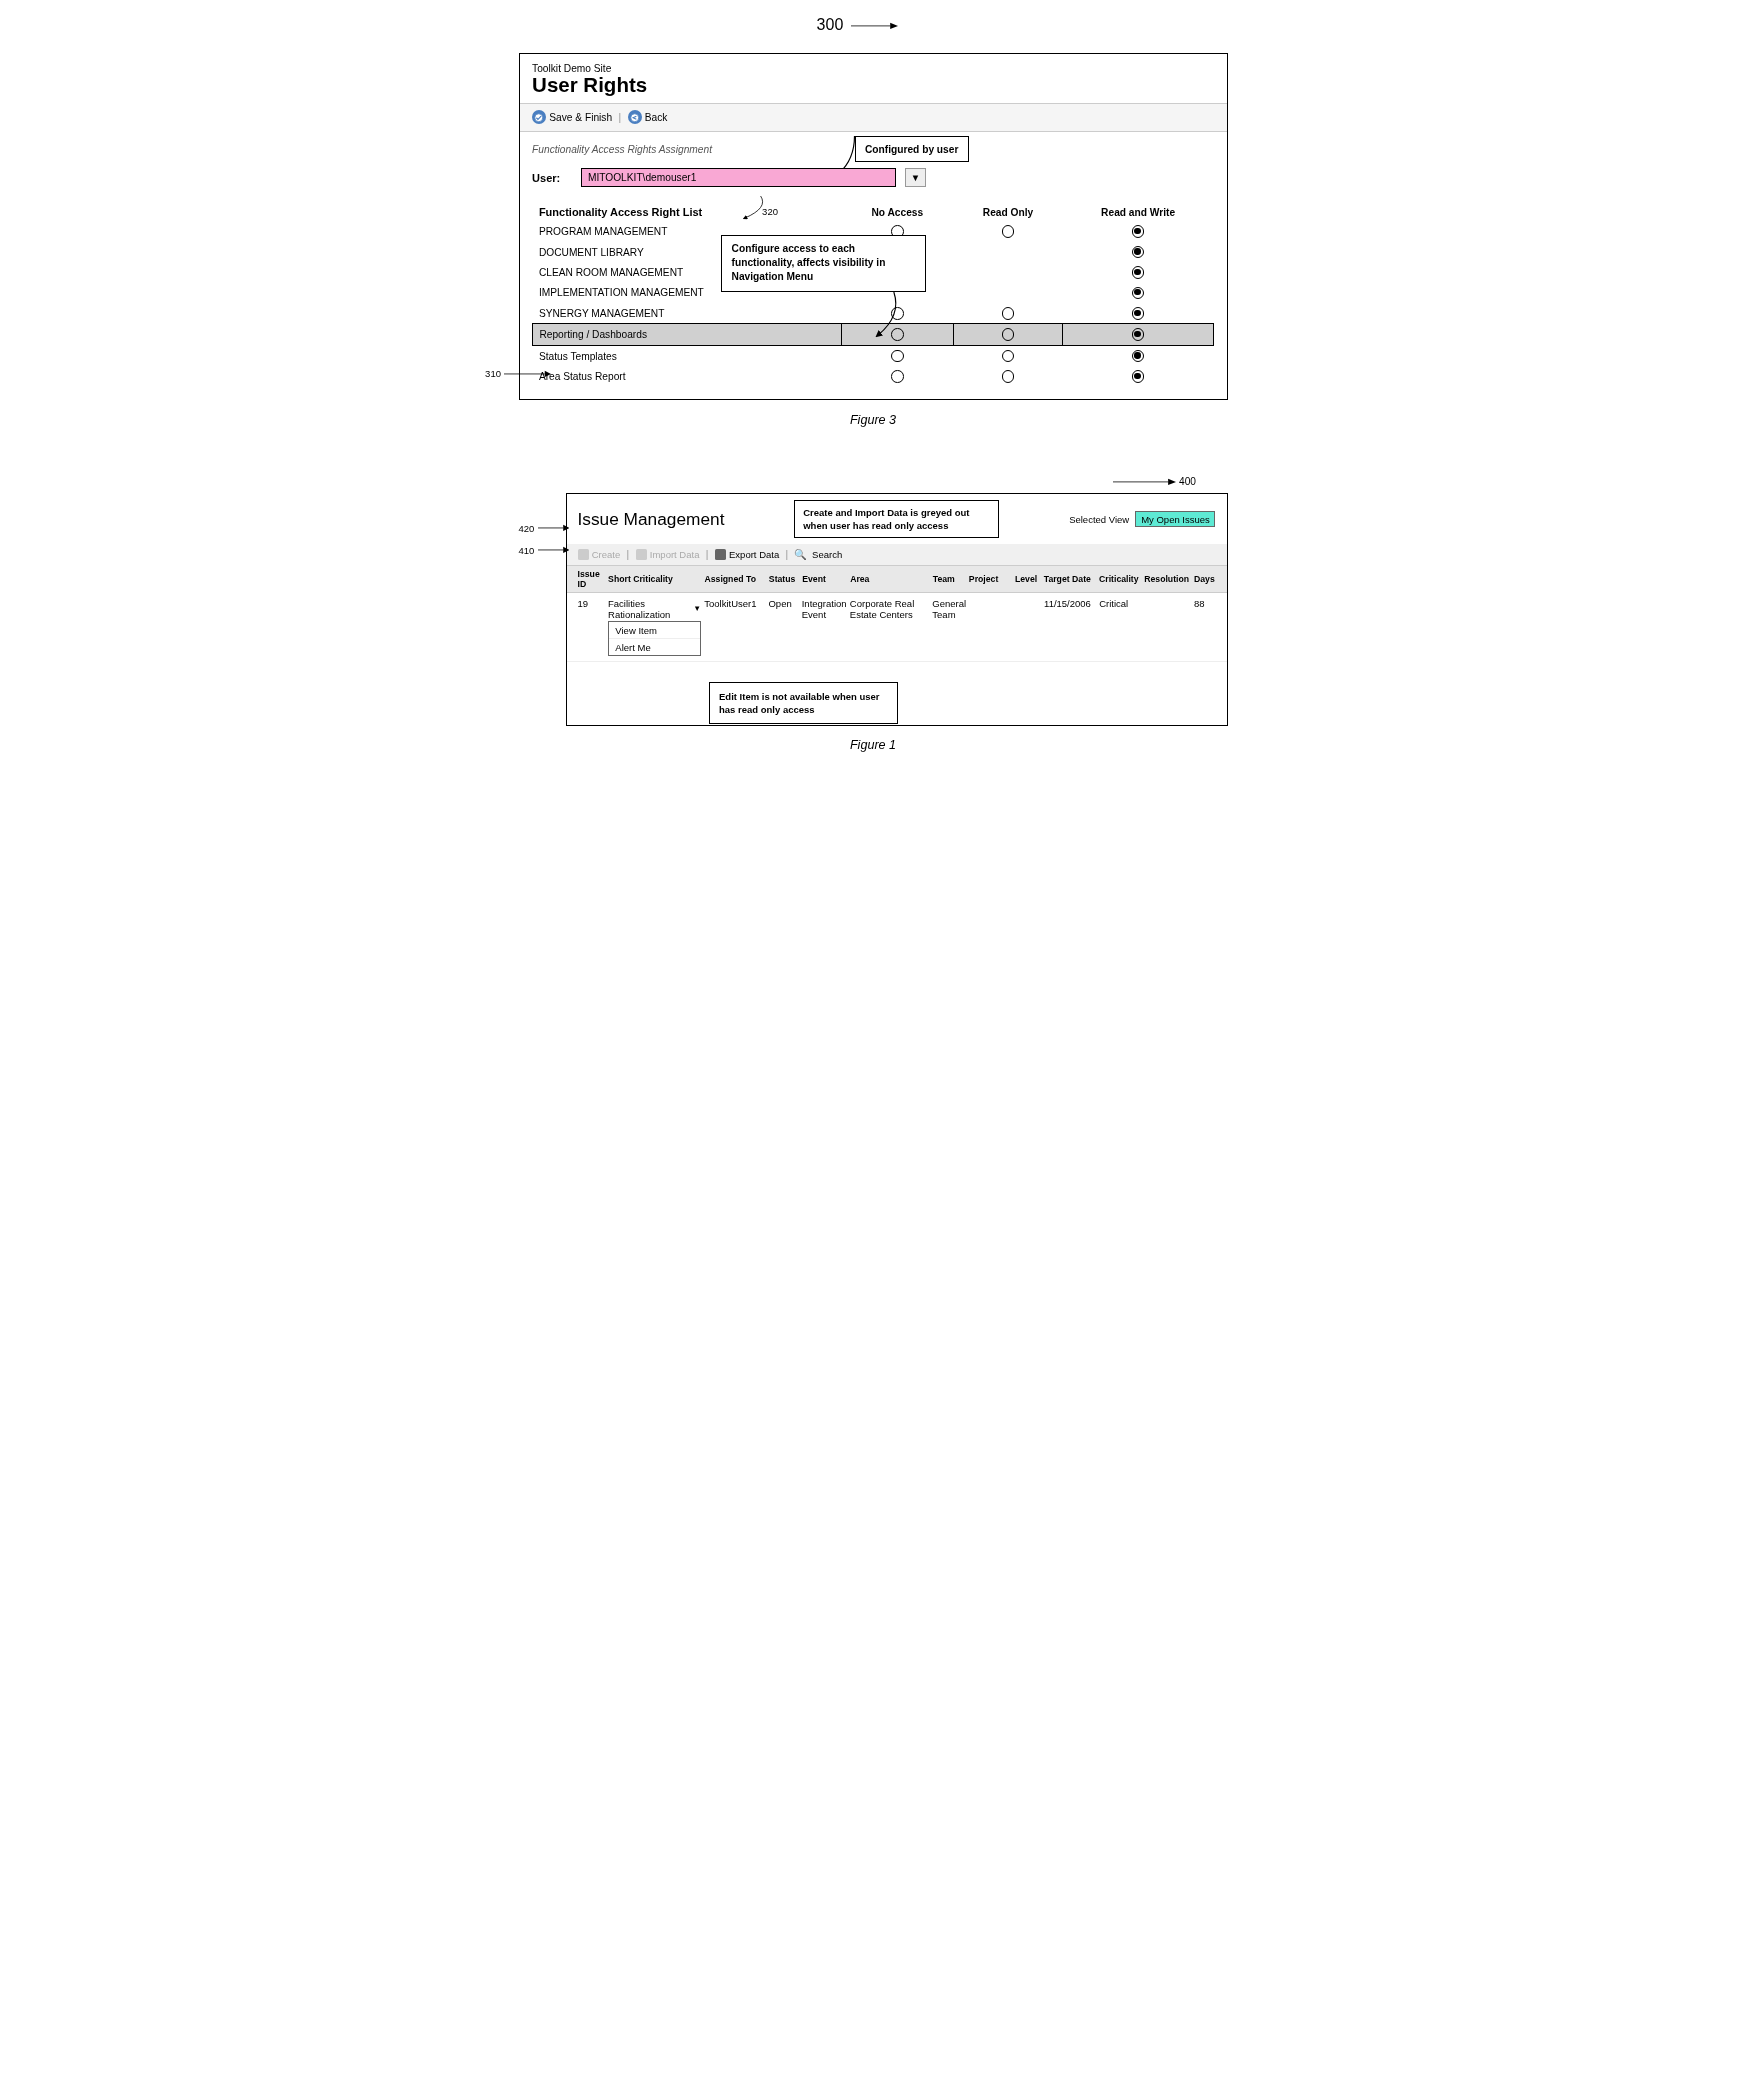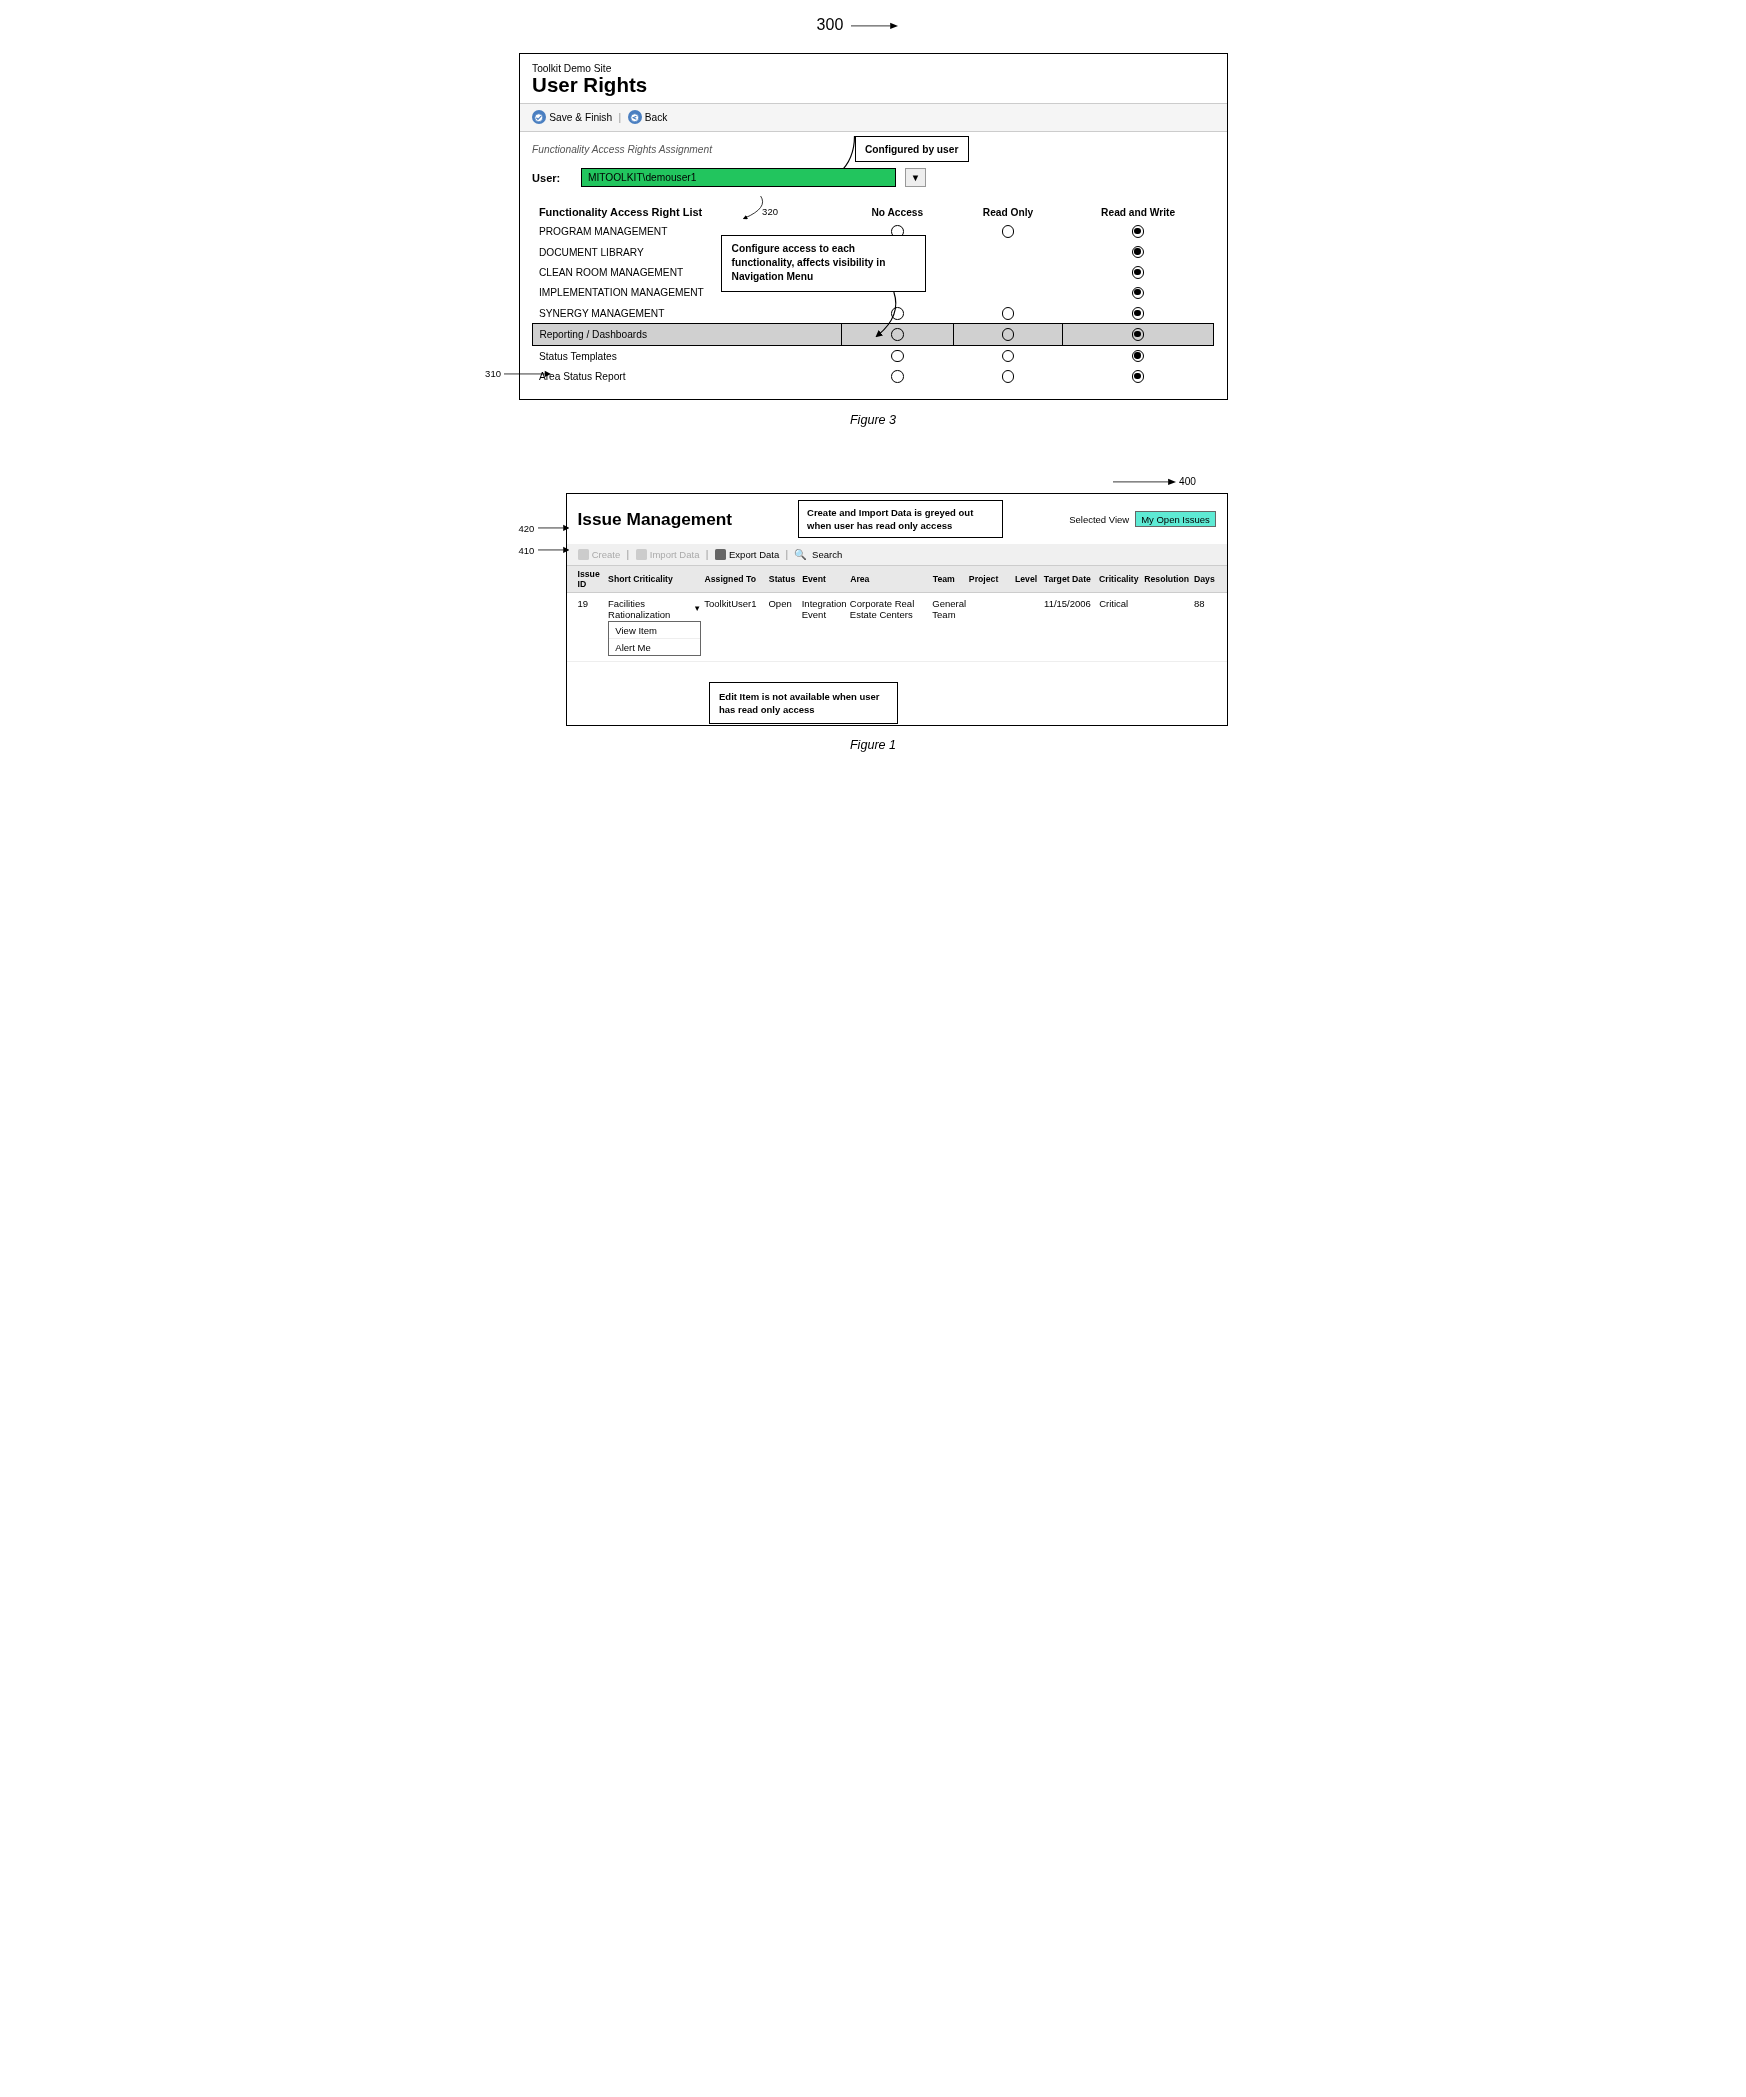--- a/index.html
+++ b/index.html
@@ -104,21 +104,21 @@
       font-weight: bold;
       font-size: 11px;
       min-width: 39px;
     }
     .user-input {
       border: 1.6px solid #000;
       padding: 3.2px 6.3px;
       font-size: 10.2px;
       flex: 1;
       max-width: 315px;
-      background: #22c55e;
+      background: #f9a8d4;
     }
     .user-dropdown-btn {
       border: 0.8px solid #999;
       background: #eee;
       padding: 3.2px 4.7px;
       cursor: pointer;
       font-size: 9.5px;
     }
 
     
@@ -183,21 +183,21 @@
       border-radius: 50%;
     }
 
     
     .fig4-container {
       border: 1.6px solid #000;
       background: #fff;
     }
     .fig4-title {
       font-size: 17.3px;
-      font-weight: bold;
+      font-weight: normal;
     }
     .fig4-callout {
       border: 1.6px solid #000;
       background: #fff;
       padding: 4.7px 7.9px;
       font-size: 9.5px;
       font-weight: bold;
       max-width: 205px;
       line-height: 1.4;
     }

